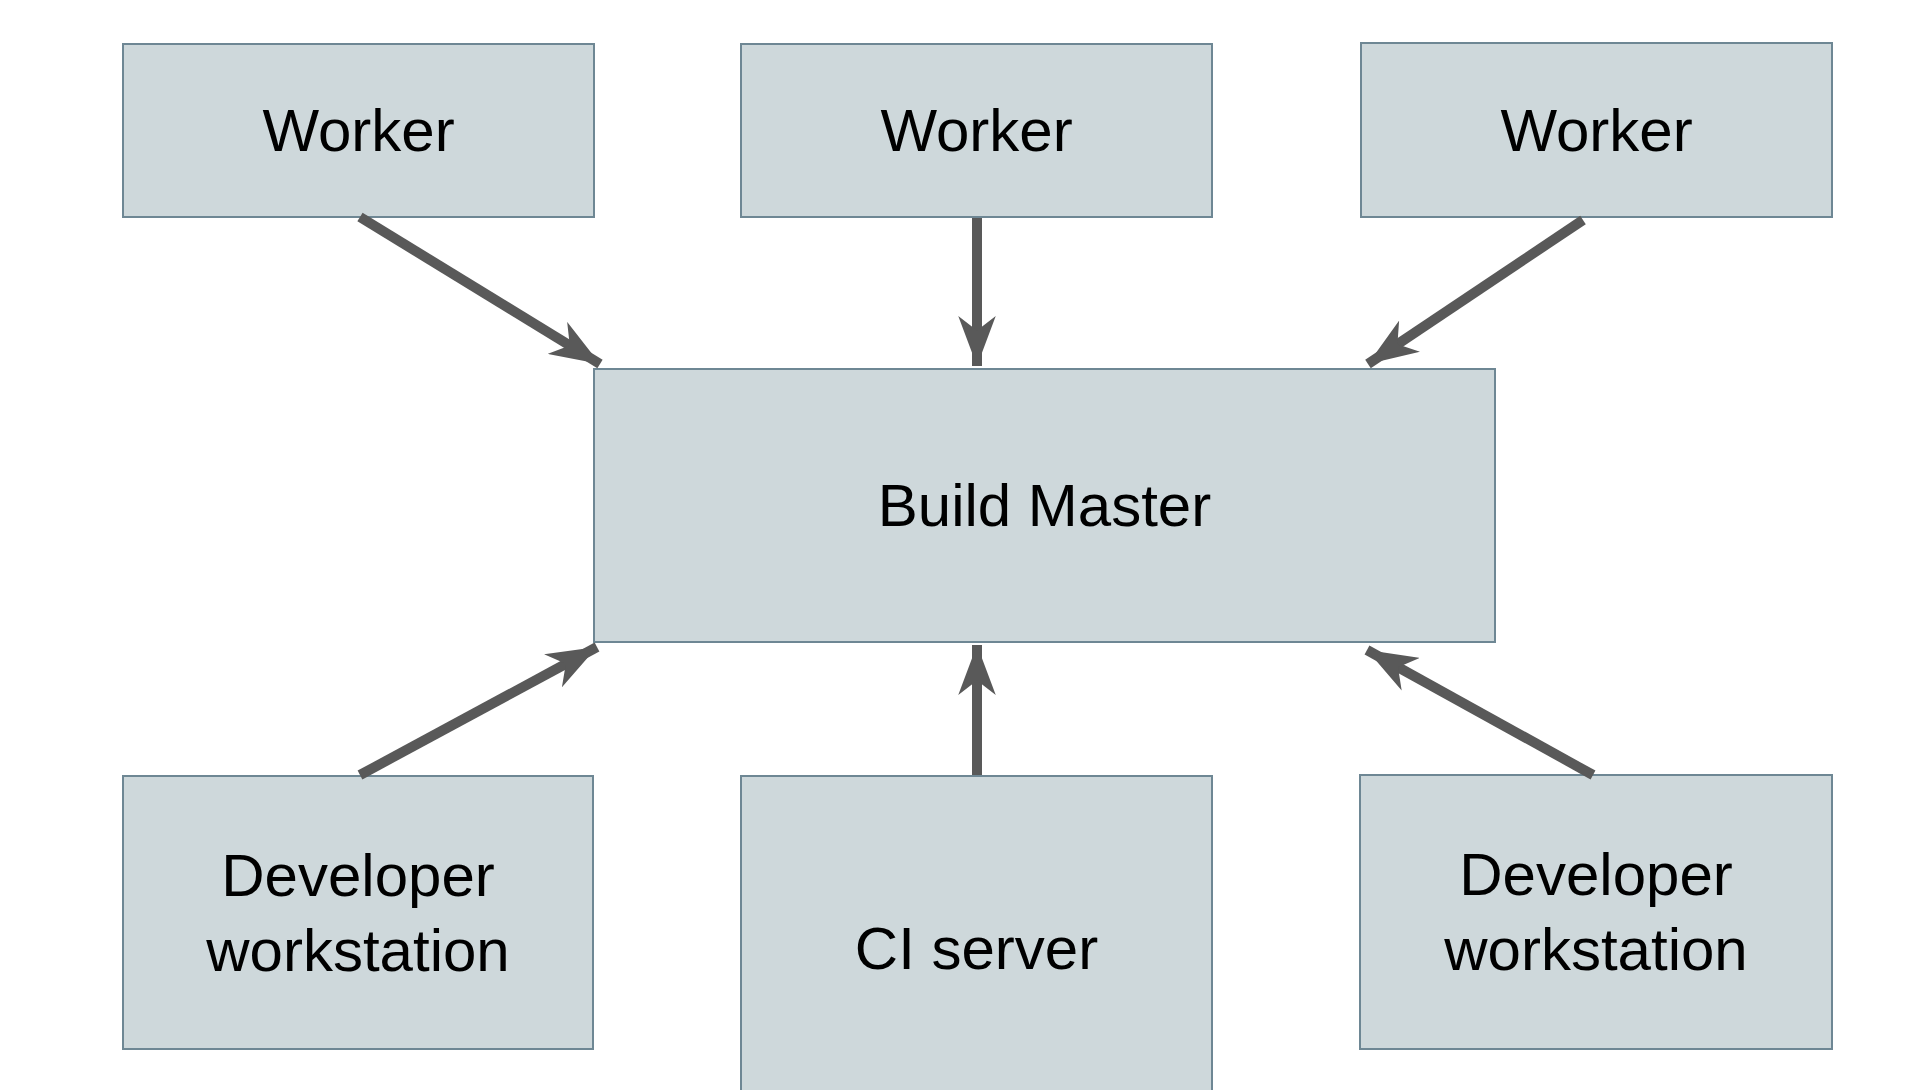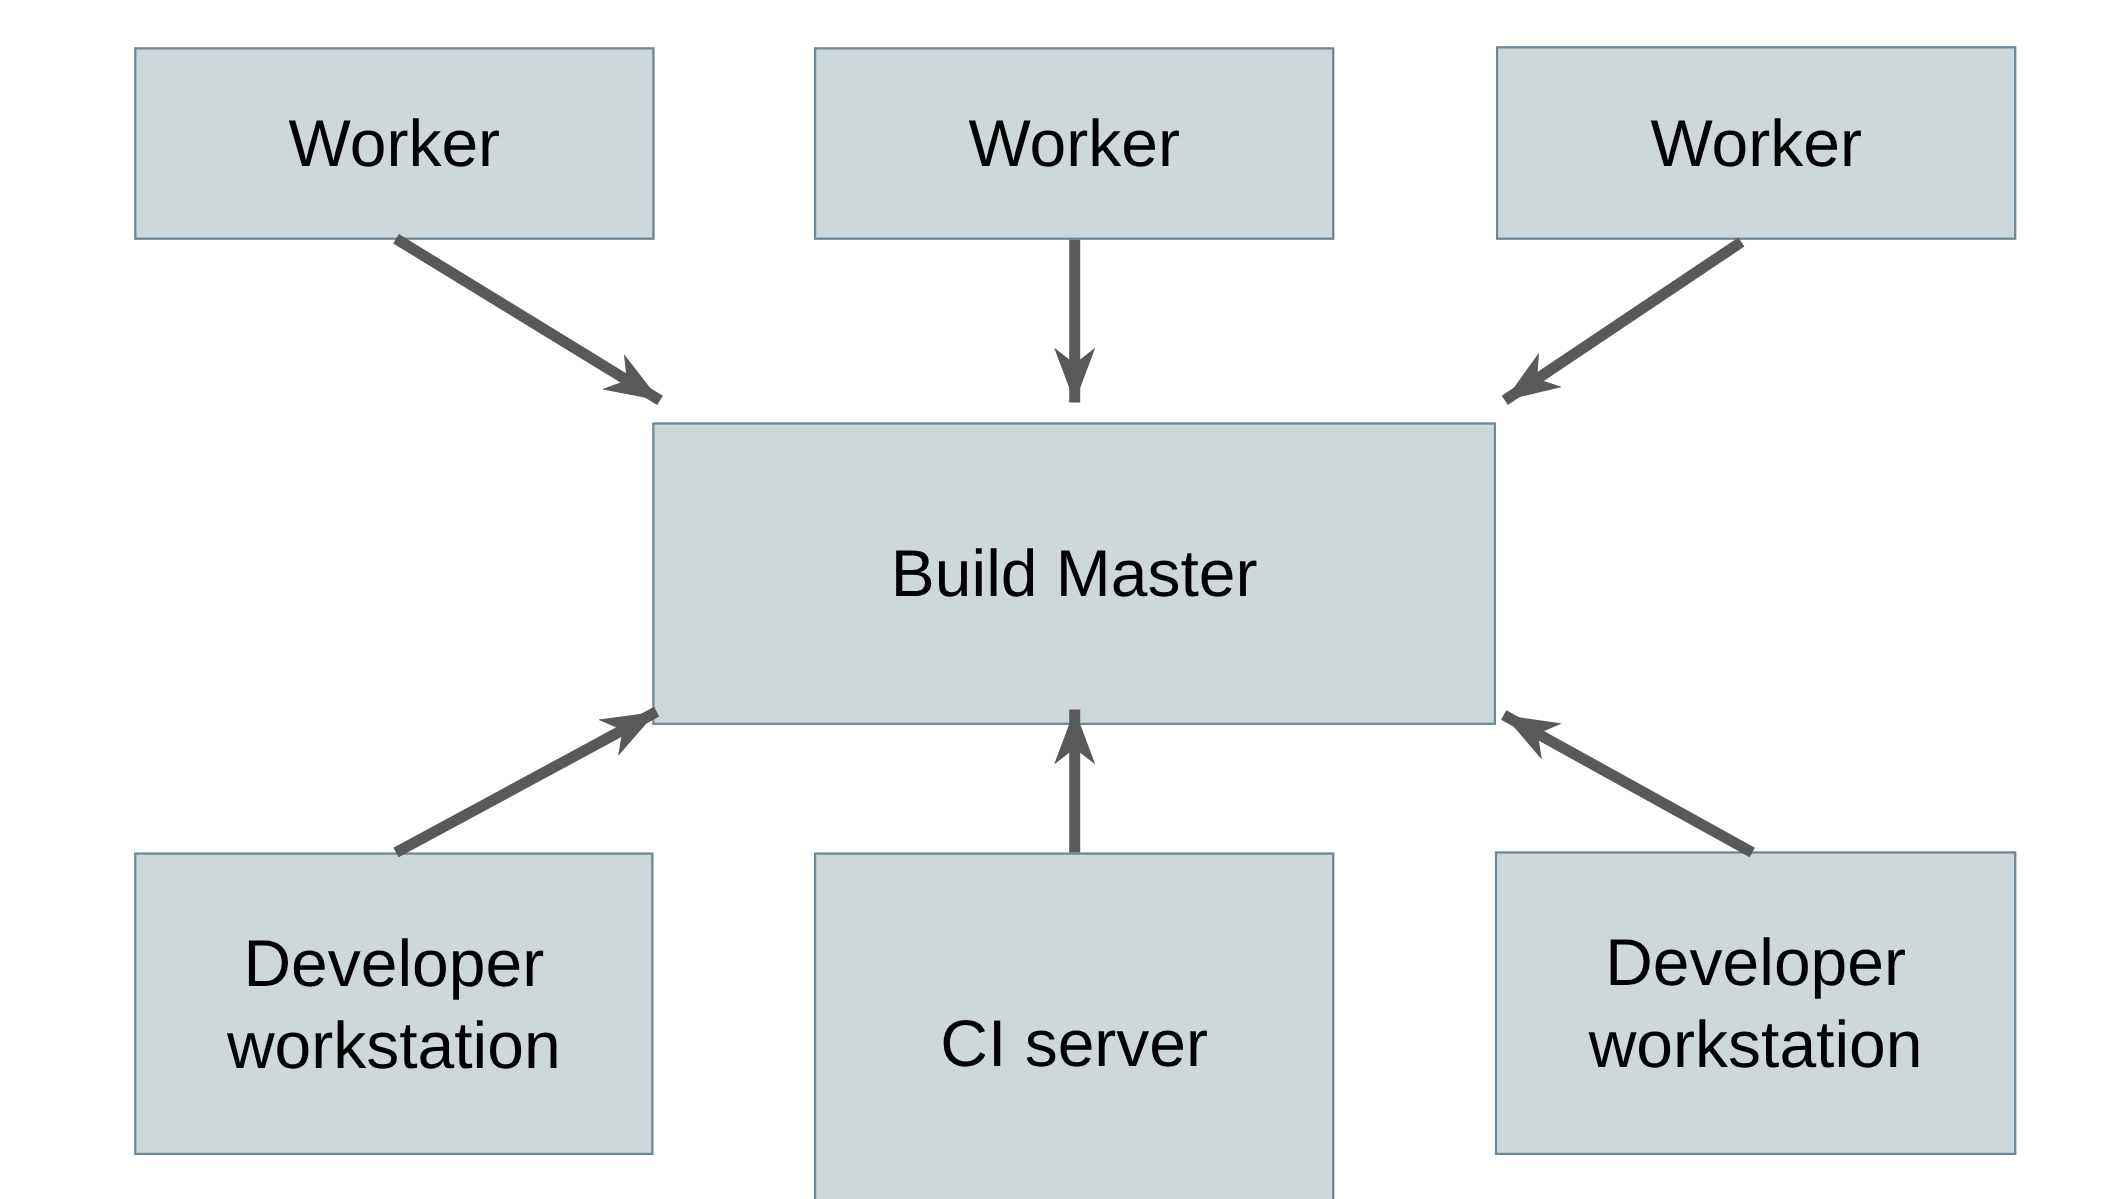--- a/index.html
+++ b/index.html
@@ -34,21 +34,21 @@
   .node .label{
     color:var(--text);
     font-size:60px;
     line-height:1.25;
     letter-spacing:0px;
   }
   
   .n-worker-1{left:122px; top:43px;  width:473px; height:175px;}
   .n-worker-2{left:740px; top:43px;  width:473px; height:175px;}
   .n-worker-3{left:1360px;top:42px;  width:473px; height:176px;}
-  .n-build-master{left:593px; top:384px; width:767px; height:275px;}
+  .n-build-master{left:593px; top:368px; width:903px; height:275px;}
   .n-dev-left{left:122px; top:775px; width:472px; height:275px; padding:0 20px;}
   .n-ci-server{left:740px; top:775px; width:473px; height:346px;}
   .n-dev-right{left:1359px;top:774px; width:474px; height:276px; padding:0 20px;}
   .arrows{
     position:absolute;
     left:0; top:0;
     pointer-events:none;
   }
   .arrows line{
     stroke:var(--arrow);

